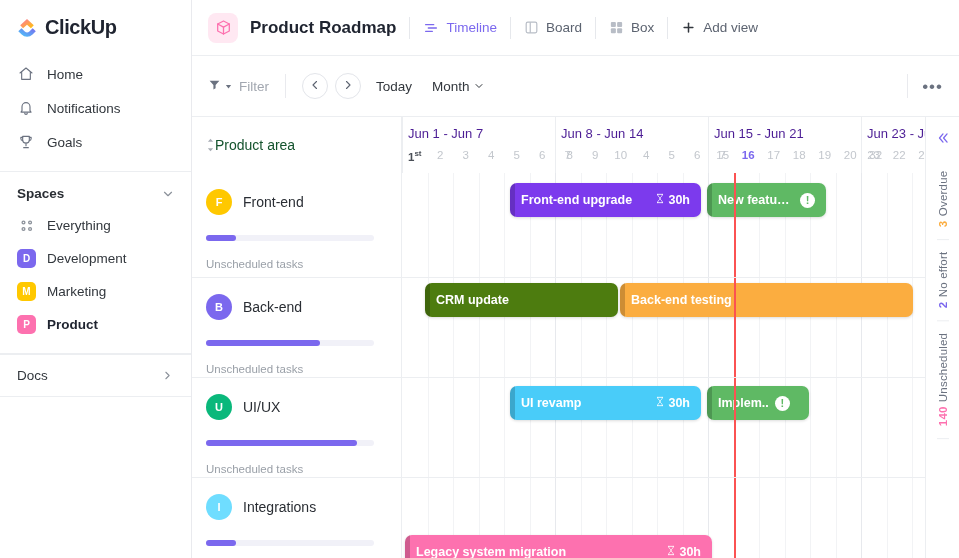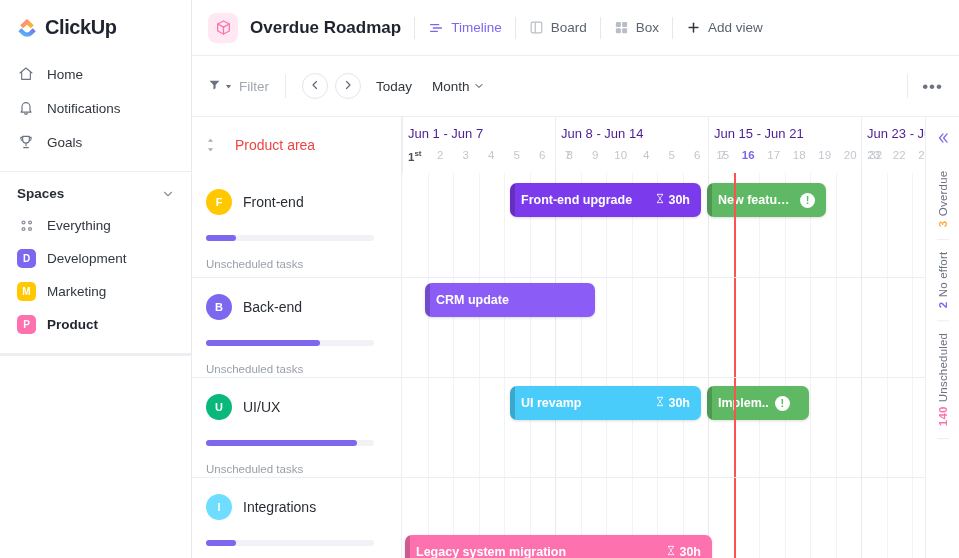--- a/index.html
+++ b/index.html
@@ -105,22 +105,22 @@
     font-size: 13px; color: #32373d; background: #fff; cursor: pointer; white-space: nowrap;
   }
   .dots-btn { color: #6b7280; cursor: pointer; padding: 0 2px; display:flex; letter-spacing: 1px; font-size: 17px; line-height: 1; }
 
   
   .tl-wrap { flex: 1; display: flex; position: relative; overflow: hidden; }
   .tl-left { width: 210px; flex: 0 0 210px; border-right: 1px solid #eceef1; background: #fff; }
   .tl-grid { flex: 1; position: relative; overflow: hidden; }
 
   .tl-left-head {
-    height: 56px; display: flex; align-items: center; gap: 20px;
-    padding-left: 14px; color: #ef4444; font-size: 14px;
+    height: 56px; display: flex; align-items: center; gap: 0;
+    padding-left: 14px; color: #14532d; font-size: 14px;
   }
   .sort-ico { color: #9aa0a8; display: flex; flex-direction: column; line-height: 5px; font-size: 9px; }
 
   .head-row { height: 56px; position: relative; }
   .wk-label {
     position: absolute; top: 9px; font-size: 13px; color: #4c1d95; white-space: nowrap;
   }
   .wk-div { position: absolute; top: 0; width: 1px; height: 56px; background: #eceef1; }
   .day-num {
     position: absolute; top: 32px; font-size: 11.5px; color: #c3c7cd;
@@ -278,34 +278,42 @@
       </div>
       <div class="space-item active">
         <span class="space-badge" style="background:#fd71af">P</span>
         <span class="space-label">Product</span>
       </div>
     </div>
 
     <div class="divider" style="margin-top:12px"></div>
 
     <div class="divider" style="margin:0"></div>
+    <div class="sb-foot-item">
+      <span>Docs</span>
+      <span class="chev">
+        <svg width="13" height="13" viewBox="0 0 24 24" fill="none" stroke="currentColor" stroke-width="2" stroke-linecap="round" stroke-linejoin="round">
+            <path d="M9 6l6 6-6 6"></path>
+          </svg>
+      </span>
+    </div>
     <div class="divider" style="margin:0"></div>
   </aside>
 
   <section class="main">
 
     <div class="topbar">
       <span class="doc-ico">
         <svg width="17" height="17" viewBox="0 0 24 24" fill="none" stroke="#fd71af" stroke-width="1.8" stroke-linecap="round" stroke-linejoin="round">
           <path d="M12 2.8 20.2 7v10L12 21.2 3.8 17V7z"></path>
             <path d="M3.8 7 12 11.4 20.2 7"></path>
             <path d="M12 11.4V21.2"></path>
         </svg>
       </span>
-      <span class="doc-title">Overdue Roadmap</span>
+      <span class="doc-title">Product Roadmap</span>
       <span class="tb-sep"></span>
 
       <div class="view-tab active">
         <span class="vt-ico">
           <svg width="16" height="16" viewBox="0 0 24 24" fill="none" stroke="currentColor" stroke-width="2.1" stroke-linecap="round">
               <path d="M4 7h12"></path>
               <path d="M8 12h12"></path>
               <path d="M4 17h10"></path>
             </svg>
         </span>
@@ -570,22 +578,25 @@
             <span class="gl" style="left:331.5px"></span>
               <span class="gl" style="left:357px"></span>
             <span class="gl" style="left:382.5px"></span>
               <span class="gl" style="left:408px"></span>
             <span class="gl" style="left:433.5px"></span>
               <span class="gl wk" style="left:459px"></span>
             <span class="gl" style="left:484.5px"></span>
               <span class="gl" style="left:510px"></span>
             <span class="gl" style="left:535.5px"></span>
           </div>
-          <div class="bar" style="left:23px;width:170px;top:5px;background:#8b5cf6">
+          <div class="bar" style="left:23px;width:193px;top:5px;background:#4d7c0f">
             <span class="bar-label">CRM update</span>
+          </div>
+          <div class="bar" style="left:218px;width:293px;top:5px;background:#fbad40">
+            <span class="bar-label">Back-end testing</span>
           </div>
           <div class="today-line" style="left:332px"></div>
         </div>
 
         <div class="row" style="height:100px">
           <div class="gridlines">
             <span class="gl" style="left:25.5px"></span>
               <span class="gl" style="left:51px"></span>
             <span class="gl" style="left:76.5px"></span>
               <span class="gl" style="left:102px"></span>

